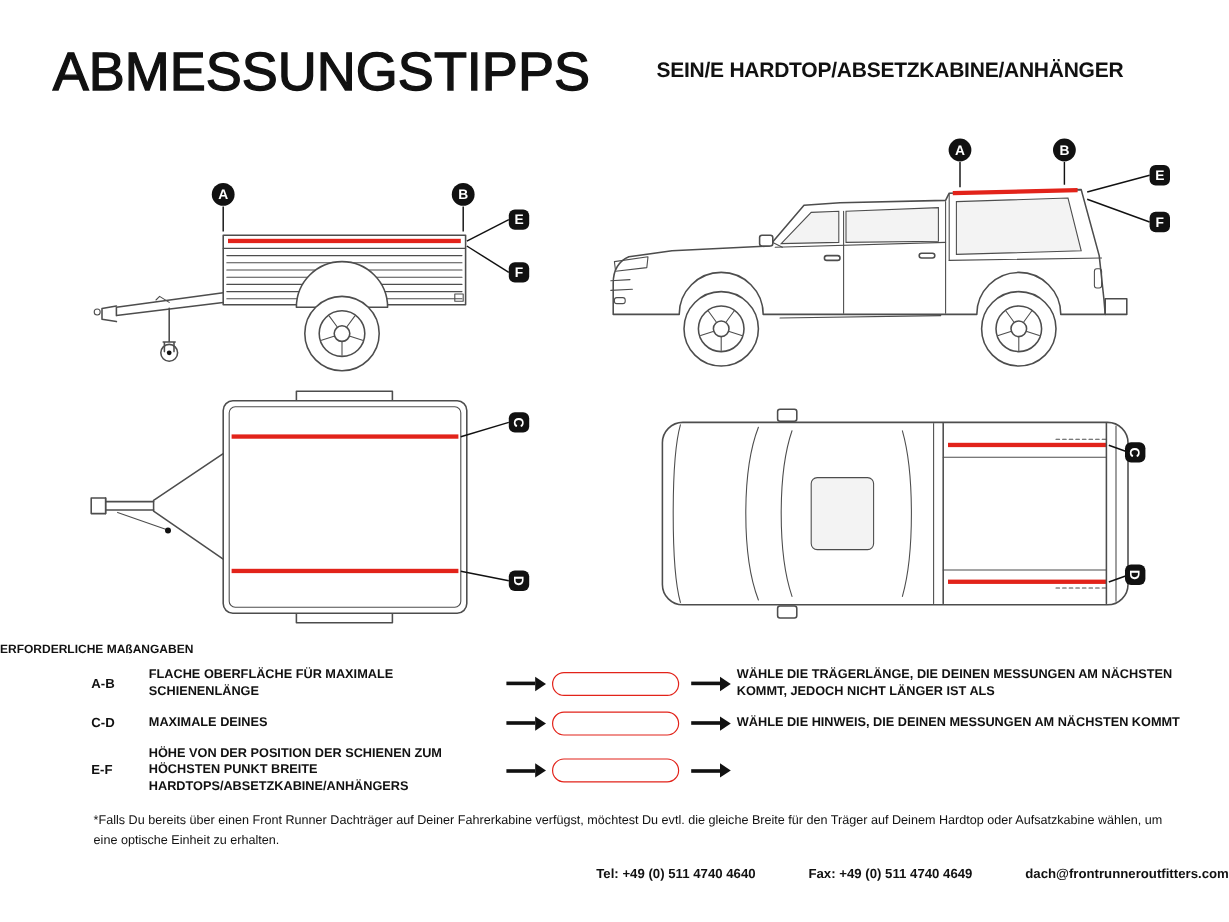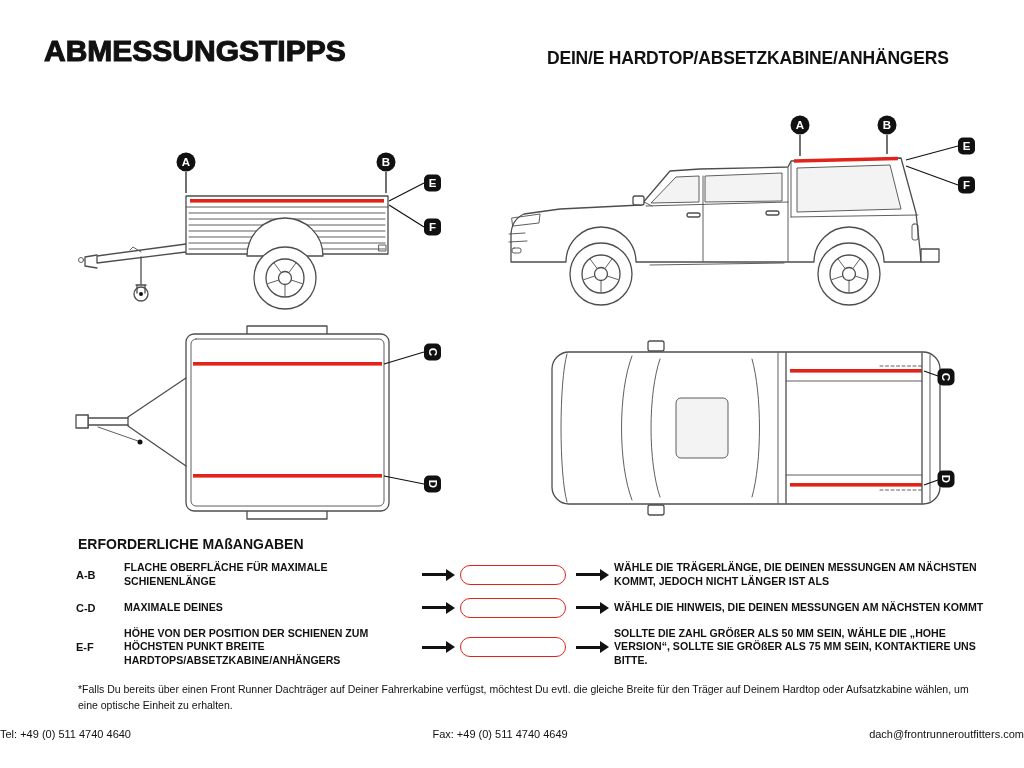--- a/index.html
+++ b/index.html
@@ -1,53 +1,53 @@
 <!DOCTYPE html>
 <html style="--red: #e2231a; --ink: #111111; --drawing: #4d4d4d;"><head>
 <meta charset="utf-8">
 <style>
   *{margin:0;padding:0;box-sizing:border-box}
   html,body{width:1024px;height:768px;background:#fff}
   body{font-family:"Liberation Sans",sans-serif;color:var(--ink,#111)}
   .page{position:relative;width:1024px;height:768px;background:#fff;overflow:hidden}
-  .title{position:absolute;left:44px;top:34px;font-size:30px;font-weight:700;letter-spacing:0;-webkit-text-stroke:1.1px var(--ink,#111)}
+  .title{position:absolute;left:44px;top:34px;font-size:45px;font-weight:400;letter-spacing:0;-webkit-text-stroke:1.1px var(--ink,#111)}
   .subtitle{position:absolute;left:547px;top:48px;font-size:17.5px;font-weight:700;line-height:1.22;letter-spacing:-0.2px}
   .art{position:absolute;left:0;top:95px}
   svg text{font-family:"Liberation Sans",sans-serif}
   .ln{fill:none;stroke:var(--drawing,#4d4d4d);stroke-width:1.3;stroke-linecap:round;stroke-linejoin:round}
   .thin{stroke-width:0.9}
   .lnf{fill:#fff;stroke:var(--drawing,#4d4d4d);stroke-width:1.3;stroke-linejoin:round}
   .glass{fill:#f3f3f3;stroke:var(--drawing,#4d4d4d);stroke-width:0.9}
   .redfill{fill:var(--red,#e2231a)}
   .redline{fill:none;stroke:var(--red,#e2231a);stroke-width:3.6}
   .lead{fill:none;stroke:var(--ink,#111);stroke-width:1.2}
   .mdot{fill:var(--ink,#111)}
   .mtxt{fill:#fff;font-size:11.5px;font-weight:700;text-anchor:middle}
   .lower{position:absolute;left:0;top:528px;width:1024px;padding-top:8px}
-  .m-head{display:flex;gap:15px;padding-left:78px;font-size:14px;font-weight:700;align-items:flex-end}
+  .m-head{display:flex;gap:15px;font-size:10px;font-weight:700;align-items:flex-end}
   .m-note{color:var(--red,#e2231a)}
   .m-rows{margin-top:9px}
   .m-row{display:grid;grid-template-columns:42px 290px 34px 108px 34px auto;column-gap:6px;align-items:center;padding:0 26px 0 76px;margin:9px 0}
   .m-key{font-size:11px;font-weight:700}
   .m-desc,.m-res{font-size:10.6px;font-weight:700;line-height:1.3}
   .arrow{height:3px;width:24px;background:var(--ink,#111);position:relative;justify-self:start;margin-left:2px}
   .arrow::after{content:"";position:absolute;left:100%;top:50%;transform:translateY(-50%);border-left:9px solid var(--ink,#111);border-top:6px solid transparent;border-bottom:6px solid transparent}
   .pill{width:106px;height:20px;border:1.6px solid var(--red,#e2231a);border-radius:10px;justify-self:start;background:#fff}
   .footnote{padding:0 40px 0 78px;font-size:10.5px;font-weight:400;line-height:1.5;margin-top:11px}
   .footnote.first{margin-top:14px}
-  .contact{display:flex;justify-content:space-between;gap:44px;margin-top:15px;font-size:11px;font-weight:400}
+  .contact{display:flex;justify-content:flex-end;gap:44px;margin-top:15px;font-size:11px;font-weight:700}
 </style>
 </head>
 <body>
 
 <div class="page">
 
   <h1 class="title">ABMESSUNGSTIPPS</h1>
   <div class="subtitle">
-    <span style="display:block">DEIN/E HARDTOP/ABSETZKABINE/ANHÄNGERS</span>
+    <span style="display:block">SEIN/E HARDTOP/ABSETZKABINE/ANHÄNGER</span>
   </div>
 
   <svg class="art" width="1024" height="430" viewBox="0 95 1024 430">
 
     <g>
       <path class="ln" d="M186,244 L97,256 M186,252 L97,263 M97,256 L97,263"></path>
       <path class="ln" d="M97,255 l-12,2 0,9 12,2"></path>
       <circle class="ln thin" cx="81" cy="260" r="2.5"></circle>
       <path class="ln" d="M141,257 V285 M136,285 h10 M137,285 v8 M145,285 v8"></path>
       <circle class="ln" cx="141" cy="294" r="7"></circle>
@@ -214,21 +214,20 @@
         <span class="arrow"></span>
         <span class="m-res">WÄHLE DIE HINWEIS, DIE DEINEN MESSUNGEN AM NÄCHSTEN KOMMT</span>
       </div>
 
       <div class="m-row">
         <span class="m-key">E-F</span>
         <span class="m-desc">HÖHE VON DER POSITION DER SCHIENEN ZUM HÖCHSTEN PUNKT BREITE HARDTOPS/ABSETZKABINE/ANHÄNGERS</span>
         <span class="arrow"></span>
         <span class="pill"></span>
         <span class="arrow"></span>
-        <span class="m-res">SOLLTE DIE ZAHL GRÖßER ALS 50 MM SEIN, WÄHLE DIE „HOHE VERSION“, SOLLTE SIE GRÖßER ALS 75 MM SEIN, KONTAKTIERE UNS BITTE.</span>
       </div>
 
     </div>
 
     <p class="footnote first">*Falls Du bereits über einen Front Runner Dachträger auf Deiner Fahrerkabine verfügst, möchtest Du evtl. die gleiche Breite für den Träger auf Deinem Hardtop oder Aufsatzkabine wählen, um eine optische Einheit zu erhalten.</p>
 
     <div class="contact">
       <span>Tel: +49 (0) 511 4740 4640</span>
       <span>Fax: +49 (0) 511 4740 4649</span>
       <span>dach@frontrunneroutfitters.com</span>

